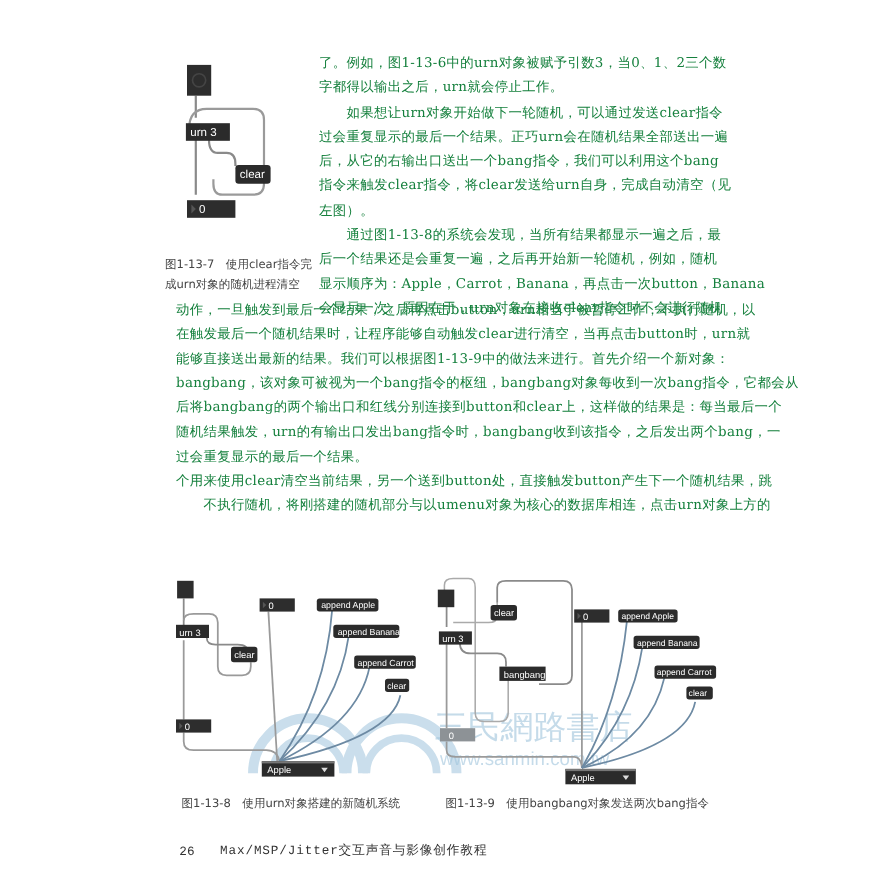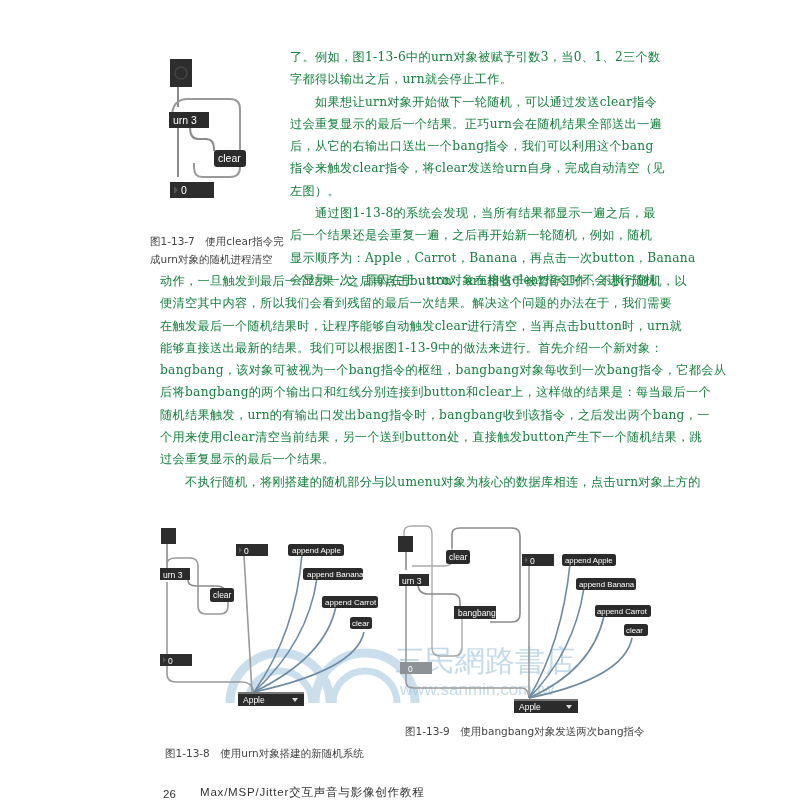--- a/index.html
+++ b/index.html
@@ -1,20 +1,20 @@
 <!DOCTYPE html>
 <html><head>
 <meta charset="utf-8">
 <style>
   html,body{margin:0;padding:0;background:#fff;}
   body{width:800px;height:800px;position:relative;overflow:hidden;font-family:"DejaVu Serif",serif;color:#222;}
   .para{position:absolute;font-size:12.2px;line-height:22.3px;letter-spacing:0.3px;color:#15803d;text-align:justify;white-space:nowrap;}
   .line{display:block;}
   .caption{position:absolute;font-family:"DejaVu Sans",sans-serif;font-size:10.5px;color:#444;line-height:18px;}
-  .footer{position:absolute;font-family:Liberation Sans, sans-serif;font-size:11.5px;color:#333;margin-top:20px;}
+  .footer{position:absolute;font-family:Liberation Mono, monospace;font-size:11.5px;color:#333;}
   svg text{font-family:"Liberation Sans",sans-serif;}
   .watermark{position:absolute;pointer-events:none;}
 </style>
 </head>
 <body>
 
 <svg style="position:absolute;left:150px;top:55px;" width="130" height="150" viewBox="0 0 130 150">
 
   <path d="M28 32 L28 52" stroke="#8a8a8a" stroke-width="2" fill="none"></path>
   <path d="M22 62 Q22 44 38 44 L80 44 Q90 44 90 54 L90 112 Q90 122 80 122 L52 122 Q44 122 44 112 L44 108" stroke="#9a9a9a" stroke-width="2" fill="none"></path>
@@ -57,28 +57,27 @@
   <span class="line">指令来触发clear指令，将clear发送给urn自身，完成自动清空（见</span>
   <span class="line">左图）。</span>
   <span class="line">　　通过图1-13-8的系统会发现，当所有结果都显示一遍之后，最</span>
   <span class="line">后一个结果还是会重复一遍，之后再开始新一轮随机，例如，随机</span>
   <span class="line">显示顺序为：Apple，Carrot，Banana，再点击一次button，Banana</span>
   <span class="line">会显示一次。原因在于，urn对象在接收clear指令时不会进行随机</span>
 </div>
 
 <div class="para" style="left:160px;top:270px;width:505px;">
   <span class="line">动作，一旦触发到最后一个结果，之后再点击button，urn相当于被暂停工作，不执行随机，以</span>
-  <span class="line">便清空其中内容，所以我们会看到残留的最后一次结果。解决这个问题的办法在于，我们需要</span>
   <span class="line">在触发最后一个随机结果时，让程序能够自动触发clear进行清空，当再点击button时，urn就</span>
   <span class="line">能够直接送出最新的结果。我们可以根据图1-13-9中的做法来进行。首先介绍一个新对象：</span>
   <span class="line">bangbang，该对象可被视为一个bang指令的枢纽，bangbang对象每收到一次bang指令，它都会从</span>
   <span class="line">后将bangbang的两个输出口和红线分别连接到button和clear上，这样做的结果是：每当最后一个</span>
   <span class="line">随机结果触发，urn的有输出口发出bang指令时，bangbang收到该指令，之后发出两个bang，一</span>
+  <span class="line">过会重复显示的最后一个结果。</span>
   <span class="line">个用来使用clear清空当前结果，另一个送到button处，直接触发button产生下一个随机结果，跳</span>
-  <span class="line">过会重复显示的最后一个结果。</span>
   <span class="line">　　不执行随机，将刚搭建的随机部分与以umenu对象为核心的数据库相连，点击urn对象上方的</span>
 </div>
 
 <svg class="watermark" style="left:220px;top:625px;" width="420" height="80" viewBox="0 0 420 80">
   <g opacity="0.55" fill="none" stroke="#9fc4dc">
     <path d="M10 78 A50 50 0 0 1 110 78" stroke-width="9"></path>
     <path d="M28 78 A32 32 0 0 1 92 78" stroke-width="7"></path>
     <path d="M95 78 A50 50 0 0 1 195 78" stroke-width="9"></path>
     <path d="M113 78 A32 32 0 0 1 177 78" stroke-width="7"></path>
   </g>
@@ -142,21 +141,21 @@
   </g>
 
   <g>
     <rect x="88" y="170" width="66" height="14" fill="#2b2b2b"></rect>
     <rect x="88" y="170" width="66" height="2" fill="#777"></rect>
     <text x="93" y="181" fill="#fff" font-size="8.5">Apple</text>
     <path d="M142 176 L148 176 L145 180 Z" fill="#ddd"></path>
   </g>
 </svg>
 
-<div class="caption" style="left:165px;top:722px;margin-top:22px;">图1-13-8　使用urn对象搭建的新随机系统</div>
+<div class="caption" style="left:165px;top:722px;">图1-13-8　使用urn对象搭建的新随机系统</div>
 
 <svg style="position:absolute;left:392px;top:522px;" width="270" height="195" viewBox="0 0 270 195">
 
   <path d="M14 18 L14 48" stroke="#8a8a8a" stroke-width="1.6" fill="none"></path>
   <path d="M12 18 L12 10 Q12 4 20 4 L34 4 Q40 4 40 12 L40 126 Q40 134 48 134 L62 134 Q70 134 70 126 L70 92" stroke="#aaa" stroke-width="1.4" fill="none"></path>
   <path d="M60 26 L60 38 Q60 44 52 44 L20 44" stroke="#aaa" stroke-width="1.4" fill="none"></path>
   <path d="M60 26 L60 12 Q60 6 68 6 L120 6 Q128 6 128 14 L128 92 Q128 100 120 100 L98 100" stroke="#8a8a8a" stroke-width="1.6" fill="none"></path>
   <path d="M26 62 Q26 72 36 72 L60 72 Q68 72 68 80 L68 84" stroke="#8a8a8a" stroke-width="1.6" fill="none"></path>
   <path d="M14 62 L14 140" stroke="#9a9a9a" stroke-width="1.6" fill="none"></path>
   <path d="M14 152 L14 160 Q14 166 22 166 L130 166 Q136 166 137 176" stroke="#9a9a9a" stroke-width="1.6" fill="none"></path>

